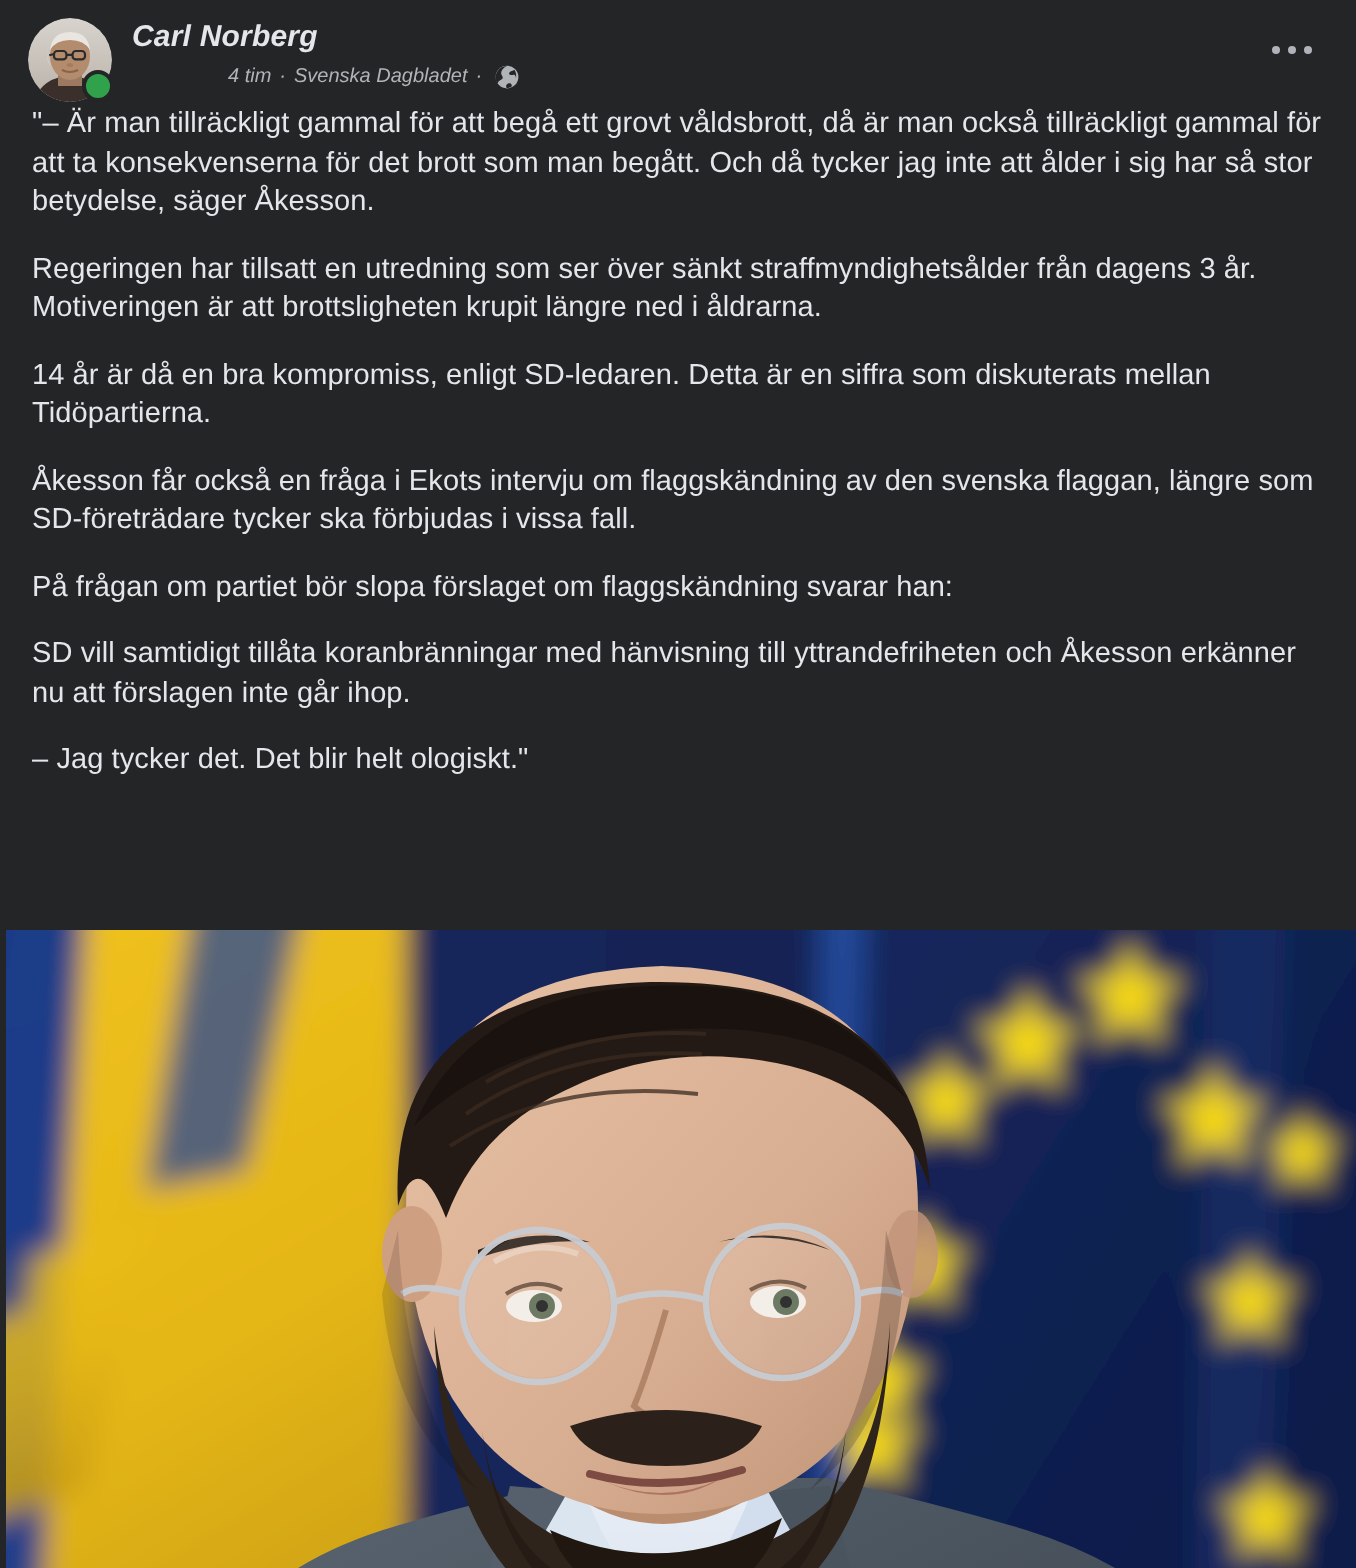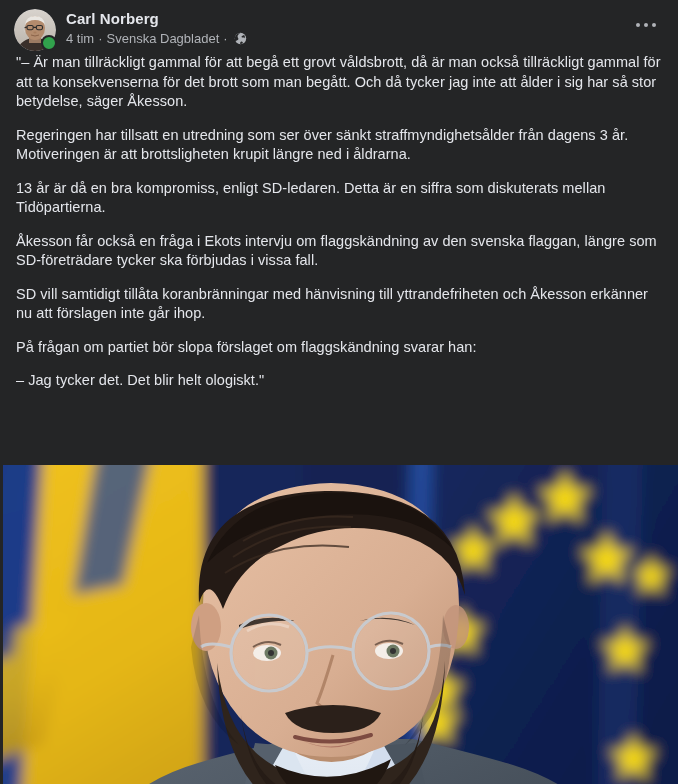--- a/index.html
+++ b/index.html
@@ -62,37 +62,39 @@
     border: 2px solid #242526;
     box-sizing: content-box;
   }
 
   .header-text {
     margin-left: 10px;
     padding-top: 1px;
     display: flex;
     flex-direction: column;
     min-width: 0;
+    font-style: italic;
   }
   .author-name {
     color: #e4e6eb;
     font-size: 15px;
     font-weight: bold;
     line-height: 19px;
     letter-spacing: .1px;
     white-space: nowrap;
   }
   .meta-line {
     display: flex;
     align-items: center;
     color: #b0b3b8;
-    font-size: 13px;
+    font-size: 10px;
     line-height: 17px;
     margin-top: 2px;
     white-space: nowrap;
+    margin-left: 48px;
   }
   .meta-sep {
     margin: 0 4px;
     color: #b0b3b8;
   }
   .globe-icon {
     display: inline-flex;
     align-items: center;
     margin-left: 2px;
   }
@@ -209,24 +211,24 @@
     <div class="more-btn">
       <i></i>
       <i></i>
       <i></i>
     </div>
   </div>
 
   <div class="post-body">
     <p>"– Är man tillräckligt gammal för att begå ett grovt våldsbrott, då är man också tillräckligt gammal för att ta konsekvenserna för det brott som man begått. Och då tycker jag inte att ålder i sig har så stor betydelse, säger Åkesson.</p>
     <p>Regeringen har tillsatt en utredning som ser över sänkt straffmyndighetsålder från dagens 3 år. Motiveringen är att brottsligheten krupit längre ned i åldrarna.</p>
-    <p>13 år är då en bra kompromiss, enligt SD-ledaren. Detta är en siffra som diskuterats mellan Tidöpartierna.</p>
+    <p>14 år är då en bra kompromiss, enligt SD-ledaren. Detta är en siffra som diskuterats mellan Tidöpartierna.</p>
     <p>Åkesson får också en fråga i Ekots intervju om flaggskändning av den svenska flaggan, längre som SD-företrädare tycker ska förbjudas i vissa fall.</p>
+    <p>På frågan om partiet bör slopa förslaget om flaggskändning svarar han:</p>
     <p>SD vill samtidigt tillåta koranbränningar med hänvisning till yttrandefriheten och Åkesson erkänner nu att förslagen inte går ihop.</p>
-    <p>På frågan om partiet bör slopa förslaget om flaggskändning svarar han:</p>
     <p>– Jag tycker det. Det blir helt ologiskt."</p>
   </div>
 
   <div class="post-photo">
     <svg viewBox="0 0 675 440" preserveAspectRatio="xMidYMin slice" xmlns="http://www.w3.org/2000/svg" aria-hidden="true">
       <defs>
         <linearGradient id="swFlagBlue" x1="0" y1="0" x2="1" y2="0.4">
           <stop offset="0%" stop-color="#1d3a86"></stop>
           <stop offset="100%" stop-color="#27488f"></stop>
         </linearGradient>

